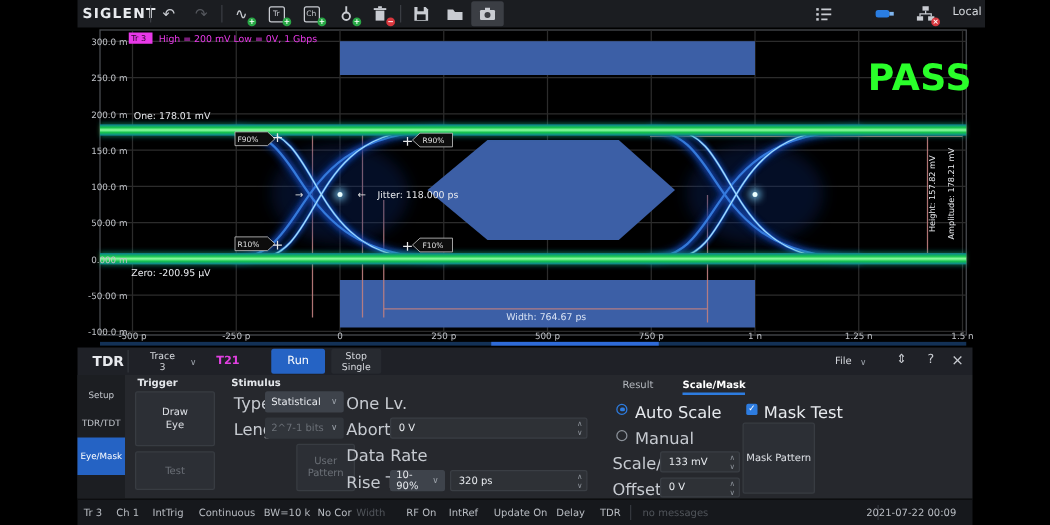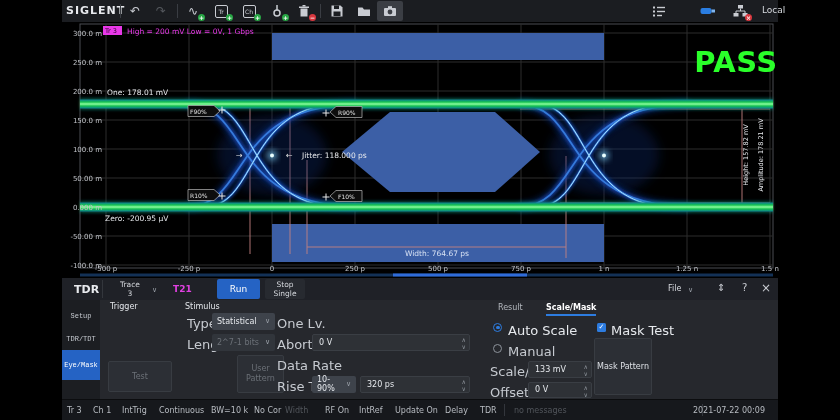--- a/index.html
+++ b/index.html
@@ -1,20 +1,20 @@
 <!DOCTYPE html>
 <html><head>
 <meta charset="utf-8">
 <style>
   html,body{margin:0;padding:0;background:#000;}
   body{width:840px;height:420px;overflow:hidden;font-family:"DejaVu Sans",sans-serif;}
   #app{position:relative;width:840px;height:420px;background:#000;}
   .ab{position:absolute;}
   
-  .toolbar{left:62px;top:0;width:716px;height:22px;background:#1b1d21;}
+  .toolbar{left:62px;top:0;width:716px;height:22px;background:#1b1d21;padding-left:10px;}
   .brand{left:4px;top:4px;font-size:11px;font-weight:bold;color:#e8eaee;letter-spacing:1px;}
   .tbtn{top:2px;width:20px;height:18px;display:flex;align-items:center;justify-content:center;color:#c9ccd2;font-size:12px;}
   .tbtn.dim2{color:#55585e;}
   .tsep{top:4px;width:1px;height:14px;background:#3a3d43;}
   .badge{position:absolute;right:-2px;bottom:-1px;width:7px;height:7px;border-radius:50%;font-size:6px;line-height:7px;text-align:center;color:#fff;font-weight:bold;}
   .bgreen{background:#28a745;}
   .bred{background:#d8373e;}
   .mini{width:13px;height:13px;border:1px solid #c9ccd2;border-radius:2px;font-size:6px;color:#c9ccd2;display:flex;align-items:center;justify-content:center;box-sizing:border-box;}
   .cambox{top:1px;width:26px;height:20px;background:#3b3e44;border-radius:2px;display:flex;align-items:center;justify-content:center;}
   .local{top:5px;font-size:9px;color:#d6d9de;}
@@ -24,23 +24,23 @@
   .vline{top:2px;width:1px;height:18px;background:#33363c;}
   .trc{top:2px;font-size:7.5px;line-height:9px;color:#d6d9de;text-align:center;}
   .chev{color:#9aa0a8;font-size:7px;}
   .t21{top:6px;font-size:9px;font-weight:bold;color:#e040e0;}
   .runbtn{top:1px;width:43px;height:20px;background:#2563c4;border-radius:2px;color:#fff;font-size:9px;display:flex;align-items:center;justify-content:center;}
   .stopbtn{top:1px;width:40px;height:20px;background:#272a30;border-radius:2px;color:#d6d9de;font-size:7.5px;line-height:9px;display:flex;flex-direction:column;align-items:center;justify-content:center;}
   .cricon{top:4px;font-size:10px;color:#c9ccd2;}
   
   .panel{left:62px;top:300px;width:716px;height:99px;background:#26282d;}
   .sidebar{left:0;top:0;width:38px;height:99px;background:#1c1e22;}
-  .stab{left:0;width:38px;height:23px;display:flex;align-items:center;justify-content:center;font-size:7px;color:#c6cad0;font-family:Liberation Mono, monospace;}
+  .stab{left:0;width:38px;height:23px;display:flex;align-items:center;justify-content:center;font-size:7px;color:#c6cad0;}
   .stab.on{background:#2563c4;color:#fff;height:30px;}
-  .seclbl{font-size:8px;font-weight:normal;color:#e3e6ea;}
+  .seclbl{font-size:8px;font-weight:bold;color:#e3e6ea;}
   .flbl{font-size:13px;color:#c6cad0;}
   .pbtn{background:#2c2f35;border:1px solid #383c42;border-radius:2px;color:#dde0e5;display:flex;flex-direction:column;align-items:center;justify-content:center;font-size:8px;line-height:10px;box-sizing:border-box;}
   .pbtn.dim{color:#6b7077;}
   .dd{background:#3e434b;border-radius:2px;color:#e6e9ed;font-size:8px;display:flex;align-items:center;justify-content:space-between;padding:0 5px;box-sizing:border-box;}
   .dd.off{background:#31353b;color:#6b7077;}
   .spin{background:#2e3136;border:1px solid #3a3e44;border-radius:2px;color:#e6e9ed;font-size:8px;display:flex;align-items:center;padding-left:6px;box-sizing:border-box;}
   .arrs{position:absolute;right:3px;top:1px;display:flex;flex-direction:column;font-size:6px;line-height:7px;color:#8d939b;text-align:center;}
   .rtab{font-size:8px;color:#b4b8be;}
   .rtab.on{color:#fff;font-weight:bold;border-bottom:2px solid #2d7ce0;padding-bottom:2px;}
   .rad{width:9px;height:9px;border-radius:50%;border:1px solid #8d939b;box-sizing:border-box;}
@@ -330,20 +330,24 @@
 
   <div class="ab panel">
 
     <div class="ab sidebar">
       <div class="ab stab" style="top:4px">Setup</div>
       <div class="ab stab" style="top:27px">TDR/TDT</div>
       <div class="ab stab on" style="top:50px">Eye/Mask</div>
     </div>
 
     <span class="ab seclbl" style="left:48px;top:2px">Trigger</span>
+    <div class="ab pbtn" style="left:46px;top:13px;width:64px;height:44px">
+      <span>Draw</span>
+      <span>Eye</span>
+    </div>
     <div class="ab pbtn dim" style="left:46px;top:61px;width:64px;height:31px">
       <span>Test</span>
     </div>
 
     <span class="ab seclbl" style="left:123px;top:2px">Stimulus</span>
     <span class="ab flbl" style="left:125px;top:16px">Type</span>
     <div class="ab dd" style="left:150px;top:12.5px;width:63px;height:17px">
       <span>Statistical</span>
       <span class="chev">∨</span>
     </div>

